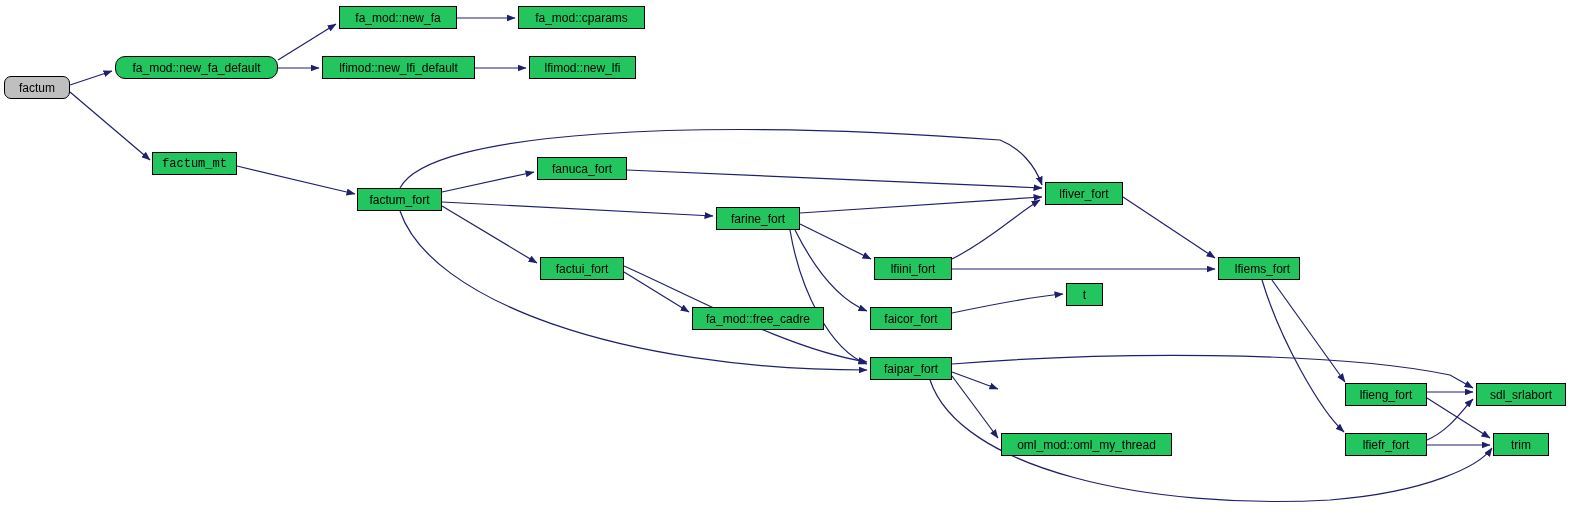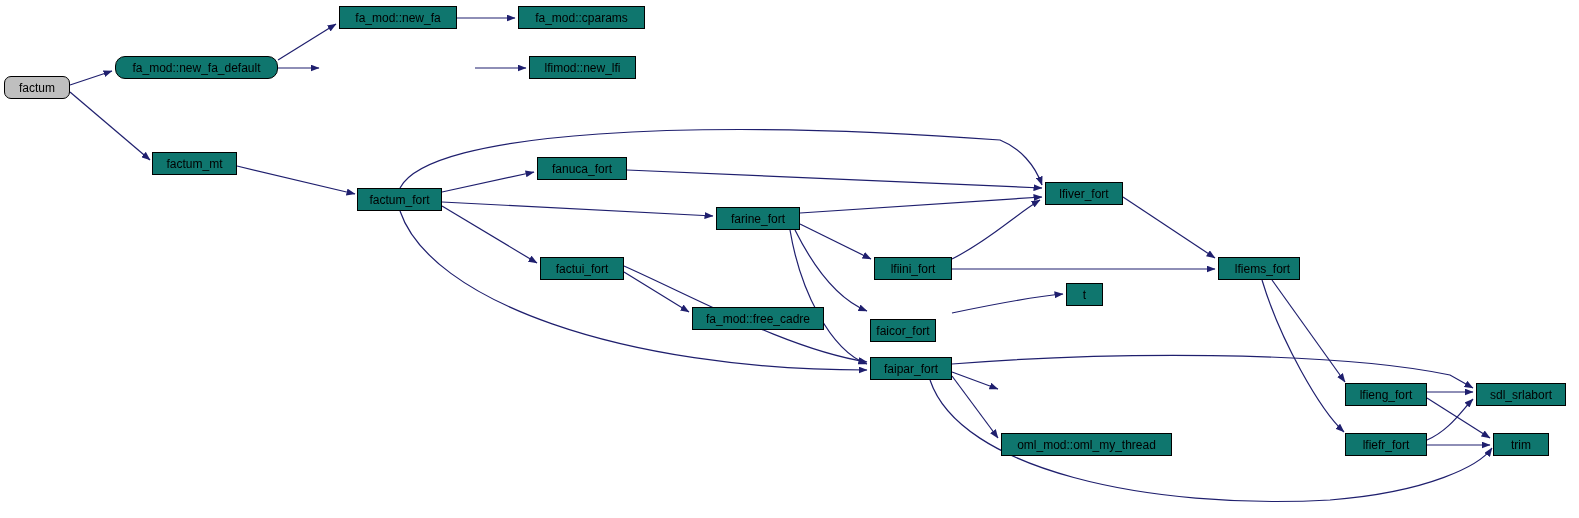--- a/index.html
+++ b/index.html
@@ -20,21 +20,21 @@
     left: 0;
     top: 0;
     width: 1579px;
     height: 518px;
     pointer-events: none;
   }
   .node {
     position: absolute;
     box-sizing: border-box;
     border: 1px solid #000000;
-    background: #0f766e;
+    background: #22c55e;
     color: #000000;
     font-size: 12px;
     line-height: 1;
     display: flex;
     align-items: center;
     justify-content: center;
     white-space: nowrap;
     padding: 0 4px;
   }
   .node.current {
@@ -119,29 +119,30 @@
       <path d="M1427,440 C1450,430 1462,410 1473,399"></path>
 
       <path d="M1427,445 L1490,445"></path>
     </g>
   </svg>
 
   <div class="node current" style="left:4px; top:76px; width:66px; height:23px;border-radius:7px;">factum</div>
   <div class="node" style="left:115px; top:56px; width:163px; height:23px;border-radius:10px;">fa_mod::new_fa_default</div>
   <div class="node" style="left:339px; top:6px; width:118px; height:23px;">fa_mod::new_fa</div>
   <div class="node" style="left:518px; top:6px; width:127px; height:23px;">fa_mod::cparams</div>
+  <div class="node" style="left:322px; top:56px; width:153px; height:23px;">lfimod::new_lfi_default</div>
   <div class="node" style="left:529px; top:56px; width:107px; height:23px;">lfimod::new_lfi</div>
-  <div class="node" style="left:152px; top:152px; width:85px; height:23px;">factum_mt</div>
+  <div class="node" style="left:152px; top:152px; width:85px; height:23px;font-family:Liberation Mono, monospace;">factum_mt</div>
   <div class="node" style="left:357px; top:188px; width:85px; height:23px;">factum_fort</div>
   <div class="node" style="left:537px; top:157px; width:90px; height:23px;">fanuca_fort</div>
   <div class="node" style="left:716px; top:207px; width:84px; height:23px;">farine_fort</div>
   <div class="node" style="left:540px; top:257px; width:84px; height:23px;">factui_fort</div>
   <div class="node" style="left:692px; top:307px; width:132px; height:23px;">fa_mod::free_cadre</div>
   <div class="node" style="left:874px; top:257px; width:78px; height:23px;">lfiini_fort</div>
-  <div class="node" style="left:870px; top:307px; width:66px; height:23px;margin-top:12px;">faicor_fort</div>
+  <div class="node" style="left:870px; top:307px; width:82px; height:23px;">faicor_fort</div>
   <div class="node" style="left:870px; top:357px; width:82px; height:23px;">faipar_fort</div>
   <div class="node" style="left:1066px; top:283px; width:37px; height:23px;">t</div>
   <div class="node" style="left:1001px; top:433px; width:171px; height:23px;">oml_mod::oml_my_thread</div>
   <div class="node" style="left:1045px; top:182px; width:78px; height:23px;">lfiver_fort</div>
   <div class="node" style="left:1218px; top:257px; width:82px; height:23px;padding-left:11px;">lfiems_fort</div>
   <div class="node" style="left:1345px; top:383px; width:82px; height:23px;">lfieng_fort</div>
   <div class="node" style="left:1345px; top:433px; width:82px; height:23px;">lfiefr_fort</div>
   <div class="node" style="left:1476px; top:383px; width:90px; height:23px;">sdl_srlabort</div>
   <div class="node" style="left:1493px; top:433px; width:56px; height:23px;">trim</div>
 

